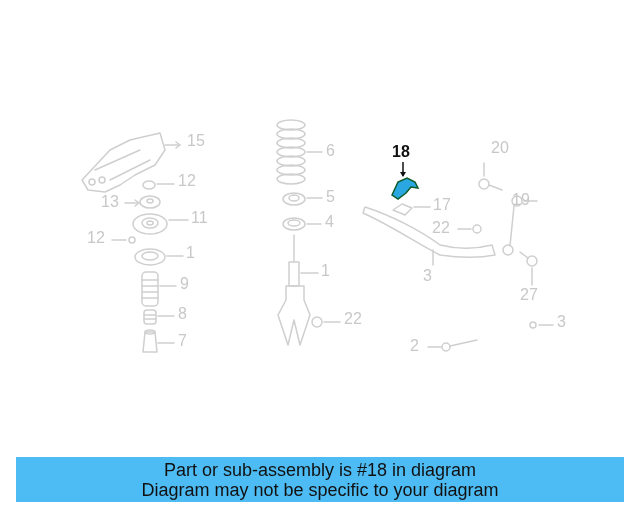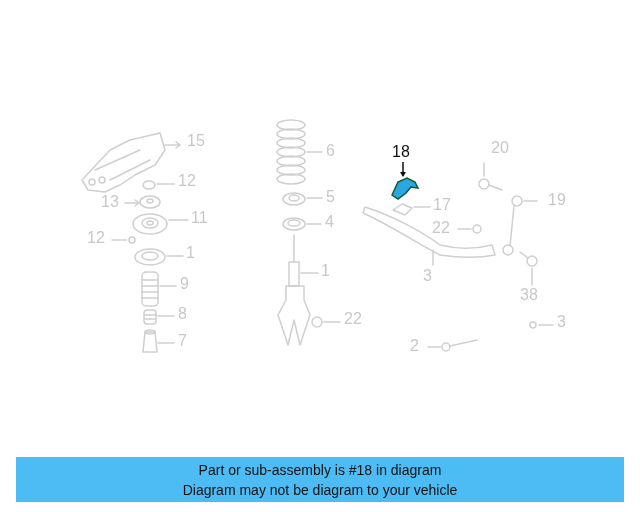--- a/index.html
+++ b/index.html
@@ -1,21 +1,21 @@
 <!DOCTYPE html>
 <html><head>
 <meta charset="utf-8">
 <style>
   html, body { margin:0; padding:0; background:#ffffff; }
   body { width:640px; height:512px; position:relative; overflow:hidden; font-family:"Liberation Sans", sans-serif; }
   #diagram { position:absolute; left:0; top:0; width:640px; height:512px; }
   .callout { position:absolute; font-family:"Liberation Sans", sans-serif; font-size:16px; color:#c8c8c8; line-height:1; }
-  .callout.hl { color:#111111; }
+  .callout.hl { color:#111111;font-weight:bold; }
   #banner { position:absolute; left:16px; top:457px; width:608px; height:45px; background:#4dbcf4; text-align:center; }
-  #banner div { font-size:14px; line-height:20px; color:#111111; }
+  #banner div { font-size:18px; line-height:20px; color:#111111; }
   #banner .l1 { margin-top:3px; }
 </style>
 </head>
 <body>
 
 <svg id="diagram" viewBox="0 0 640 512" xmlns="http://www.w3.org/2000/svg">
   <g fill="none" stroke="#cfcfcf" stroke-width="1.5" stroke-linecap="round" stroke-linejoin="round">
 
     <g>
       <path d="M82 180 L110 150 L130 140 L160 133 L165 150 L155 165 L135 175 L120 185 L105 192 L88 190 Z"></path>
@@ -172,25 +172,25 @@
   <span class="callout" style="left:180px;top:276px">9</span>
   <span class="callout" style="left:178px;top:306px">8</span>
   <span class="callout" style="left:178px;top:333px">7</span>
   <span class="callout" style="left:326px;top:143px">6</span>
   <span class="callout" style="left:326px;top:189px">5</span>
   <span class="callout" style="left:325px;top:214px">4</span>
   <span class="callout" style="left:321px;top:263px">1</span>
   <span class="callout" style="left:344px;top:311px">22</span>
   <span class="callout hl" style="left:392px;top:144px">18</span>
   <span class="callout" style="left:491px;top:140px">20</span>
-  <span class="callout" style="left:548px;top:192px">19</span>
+  <span class="callout" style="left:512px;top:192px">19</span>
   <span class="callout" style="left:433px;top:197px">17</span>
   <span class="callout" style="left:432px;top:220px">22</span>
   <span class="callout" style="left:423px;top:268px">3</span>
-  <span class="callout" style="left:520px;top:287px">38</span>
+  <span class="callout" style="left:520px;top:287px">27</span>
   <span class="callout" style="left:557px;top:314px">3</span>
   <span class="callout" style="left:410px;top:338px">2</span>
 </div>
 
 <div id="banner">
   <div class="l1">Part or sub-assembly is #18 in diagram</div>
-  <div class="l2">Diagram may not be diagram to your vehicle</div>
+  <div class="l2">Diagram may not be specific to your diagram</div>
 </div>
 
 </body></html>

